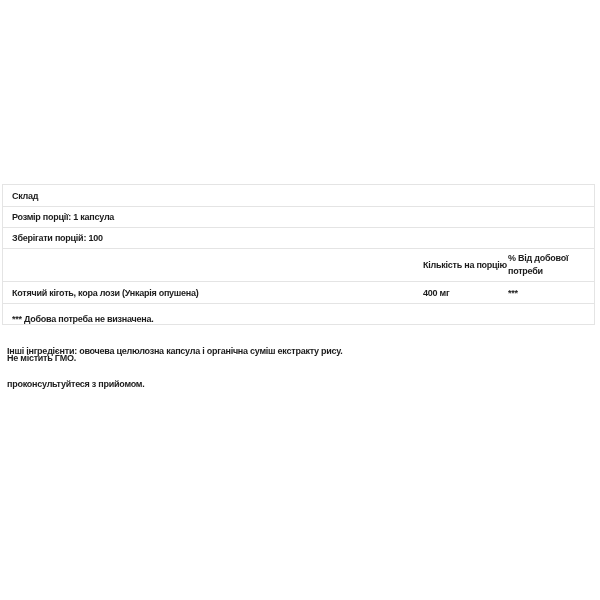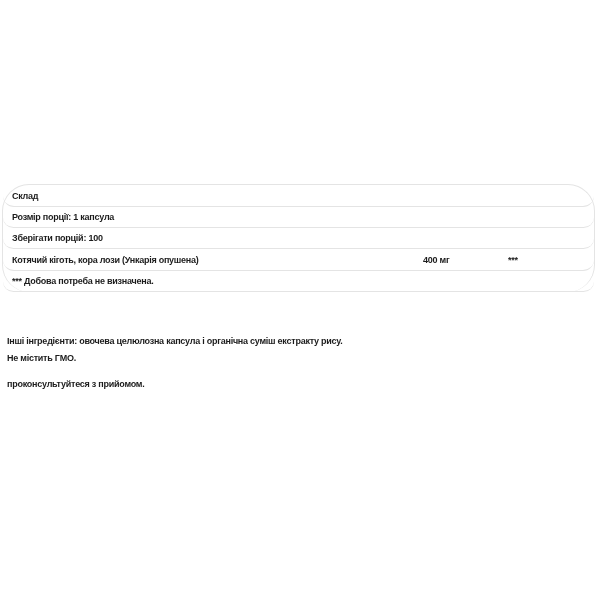--- a/index.html
+++ b/index.html
@@ -1,15 +1,15 @@
 <!DOCTYPE html>
 <html><head>
 <meta charset="utf-8">
 <style>
-  * { box-sizing: border-box; margin: 0; padding: 0; border-radius: 27px; }
+  * { box-sizing: border-box; margin: 0; padding: 0; }
   html, body { width: 600px; height: 600px; }
   body {
     background: #ffffff;
     font-family: "Liberation Sans", sans-serif;
   }
   .screen {
     position: relative;
     width: 600px;
     height: 600px;
     overflow: hidden;
@@ -33,21 +33,21 @@
   .t-row {
     display: flex;
     align-items: center;
     border-bottom: 1px solid #e4e4e4;
   }
   .t-row.r-title    { height: 22px; }
   .t-row.r-serving  { height: 21px; }
   .t-row.r-servings { height: 21px; }
   .t-row.r-header   { height: 33px; }
   .t-row.r-data     { height: 22px; }
-  .t-row.r-footnote { height: 21px; }
+  .t-row.r-footnote { height: 21px; align-items: flex-end; }
   .cell-name {
     flex: 0 0 420px;
     padding-left: 9px;
   }
   .cell-amount { flex: 0 0 85px; }
   .cell-dv     { flex: 1 1 auto; padding-right: 4px; }
   .r-header .cell-amount,
   .r-header .cell-dv {
     line-height: 13px;
     align-self: center;
@@ -56,21 +56,21 @@
     flex: 1 1 auto;
     padding-left: 9px;
   }
 
   
   .note {
     position: absolute;
     left: 7px;
     white-space: nowrap;
   }
-  .note-other { top: 334px; line-height: 14px; }
+  .note-other { top: 344px; line-height: 14px; }
   .note-gmo   { top: 351px; line-height: 14px; }
   .note-warning { top: 377px; line-height: 14px; }
   .note-warning .w-line { white-space: nowrap; }
 </style>
 </head>
 <body>
 
 <div class="screen">
 
   <div class="facts-table">
@@ -80,20 +80,25 @@
     </div>
 
     <div class="t-row r-serving">
       <div class="full-cell">Розмір порції: 1 капсула</div>
     </div>
 
     <div class="t-row r-servings">
       <div class="full-cell">Зберігати порцій: 100</div>
     </div>
 
+    <div class="t-row r-header">
+      <div class="cell-name"></div>
+      <div class="cell-amount">Кількість на порцію</div>
+      <div class="cell-dv">% Від добової потреби</div>
+    </div>
 
     <div class="t-row r-data">
       <div class="cell-name">Котячий кіготь, кора лози (Ункарія опушена)</div>
       <div class="cell-amount">400 мг</div>
       <div class="cell-dv">***</div>
     </div>
 
     <div class="t-row r-footnote">
       <div class="full-cell">*** Добова потреба не визначена.</div>
     </div>

